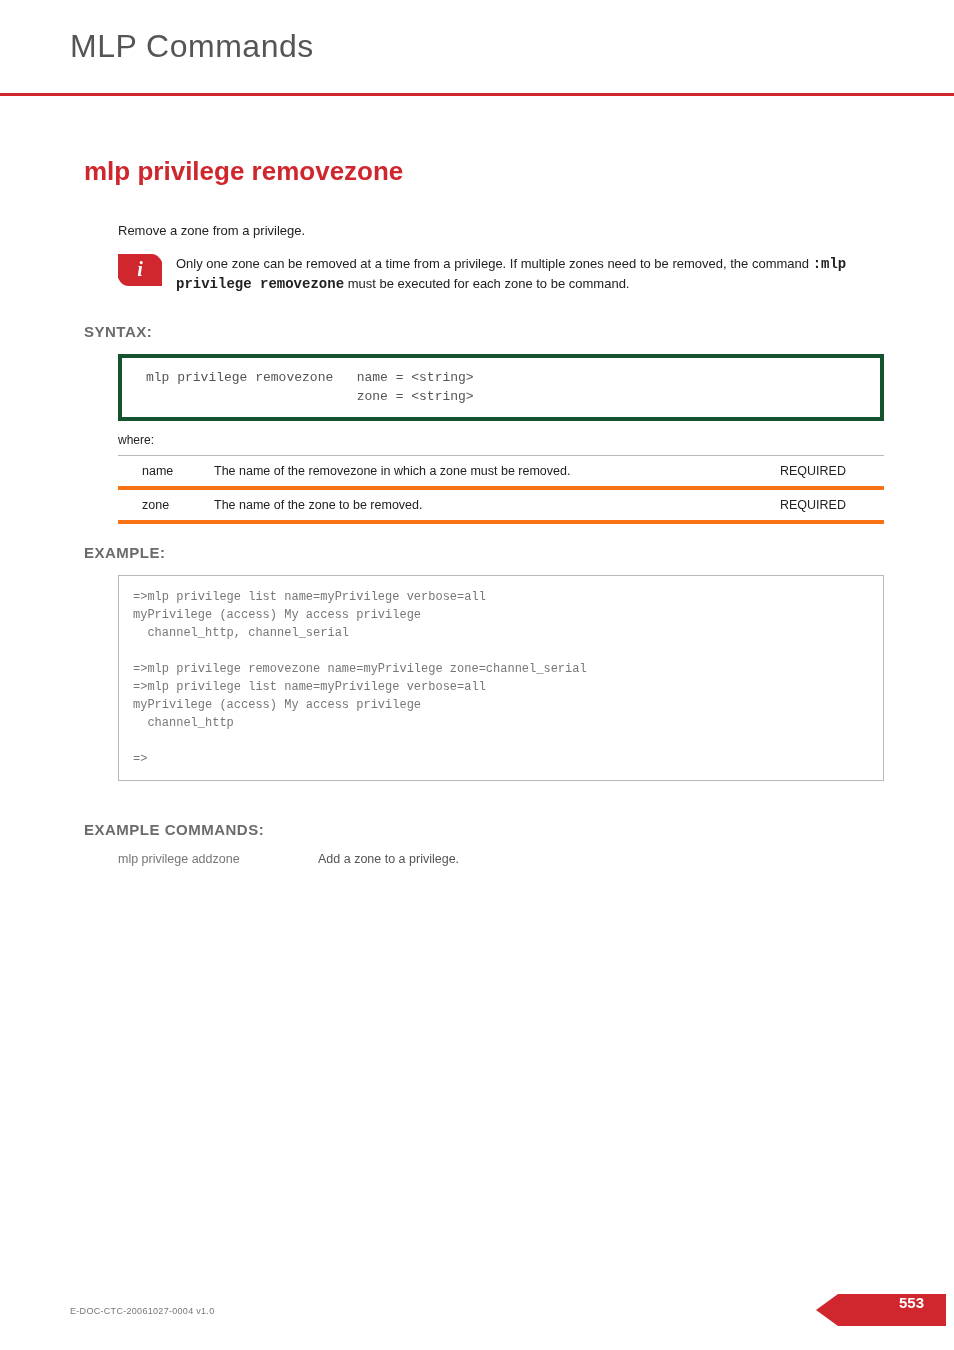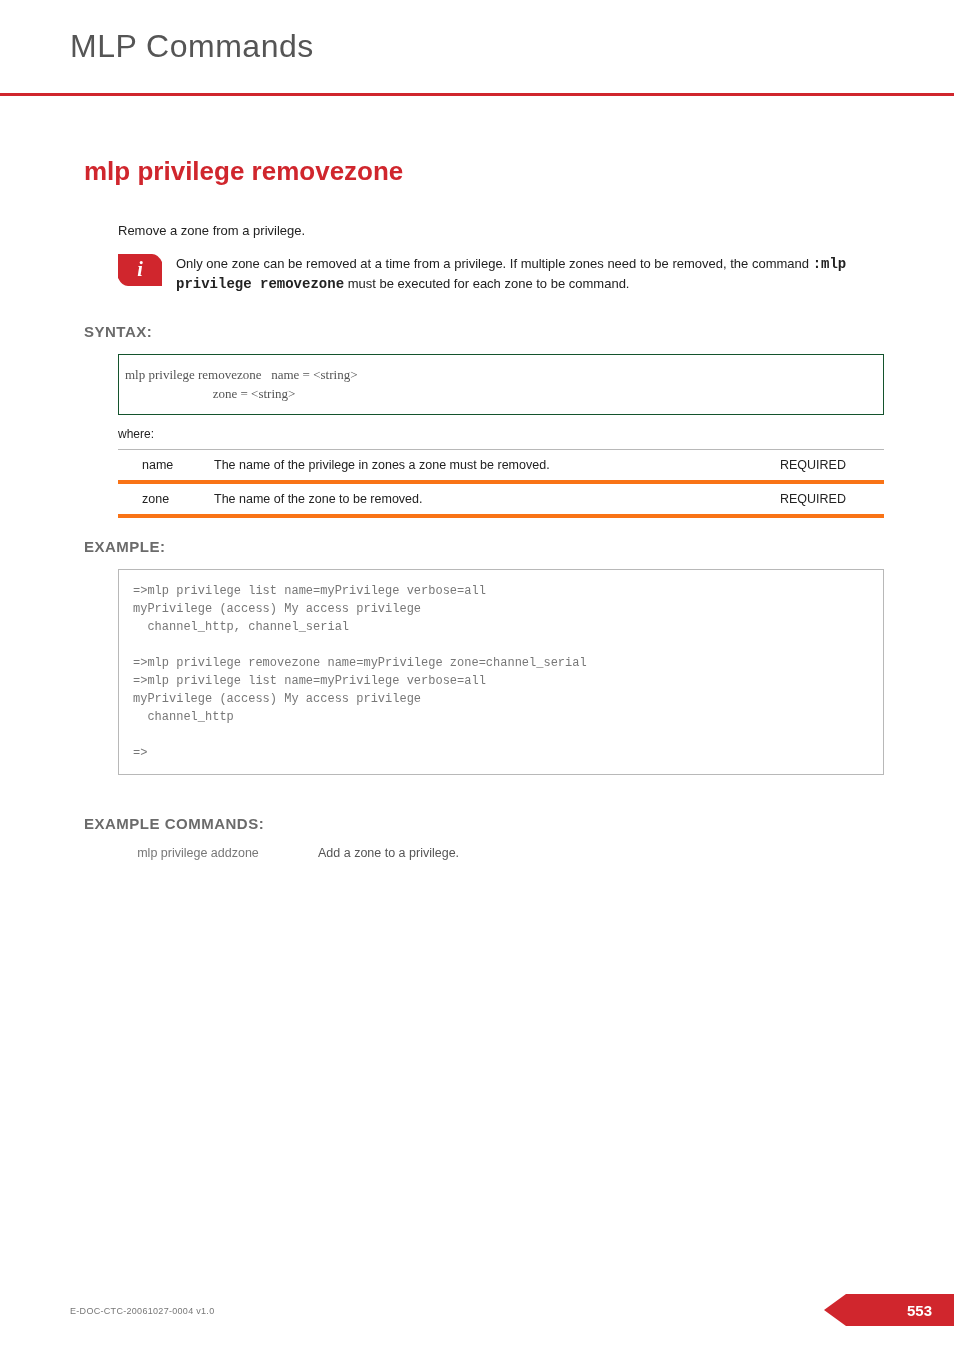--- a/index.html
+++ b/index.html
@@ -69,23 +69,23 @@
     color: #6b6b6b;
     font-weight: bold;
     font-size: 15px;
     font-family: Liberation Sans, sans-serif;
     letter-spacing: 0.5px;
     margin-left: 14px;
     margin-top: 28px;
     margin-bottom: 14px;
   }
   .syntax-box {
-    border: 1px solid #14532d;
-    padding: 10px 6px;
-    font-family: Liberation Serif, serif;
+    border: 4px solid #14532d;
+    padding: 10px 24px;
+    font-family: Liberation Mono, monospace;
     font-size: 13px;
     color: #555;
     line-height: 1.5;
     white-space: pre;
   }
   .where {
     font-size: 12px;
     color: #222;
     margin: 12px 0 8px 0;
   }
@@ -116,40 +116,40 @@
     color: #777;
     line-height: 1.5;
     white-space: pre;
   }
   .related-row {
     display: flex;
     gap: 40px;
     font-size: 12.5px;
     color: #555;
   }
-  .related-row .rc-name { width: 160px; color: #777; text-align: center; }
+  .related-row .rc-name { width: 160px; color: #777; }
   .footer {
     position: absolute;
     bottom: 34px;
     left: 70px;
     right: 0;
     display: flex;
     align-items: flex-end;
   }
   .docref {
     font-size: 9px;
     color: #777;
     letter-spacing: 0.3px;
   }
   .pagenum-wrap {
     position: absolute;
-    right: 0;
+    right: 8px;
     bottom: -10px;
     display: flex;
-    align-items: center;
+    align-items: flex-start;
     text-decoration: underline;
   }
   .pagenum-wrap svg { display: block; }
   .pagenum {
     position: absolute;
     right: 22px;
     color: #fff;
     font-weight: bold;
     font-size: 15px;
   }
@@ -181,21 +181,21 @@
 
   <div class="h3">SYNTAX:</div>
   <div class="content-indent">
     <div class="syntax-box">mlp privilege removezone   name = &lt;string&gt;
                            zone = &lt;string&gt;</div>
     <div class="where">where:</div>
     <table class="param-table">
       <tbody>
           <tr>
         <td>name</td>
-        <td>The name of the privilege in zones a zone must be removed.</td>
+        <td>The name of the removezone in which a zone must be removed.</td>
         <td>REQUIRED</td>
       </tr>
       <tr>
         <td>zone</td>
         <td>The name of the zone to be removed.</td>
         <td>REQUIRED</td>
       </tr>
     </tbody>
       </table>
   </div>

